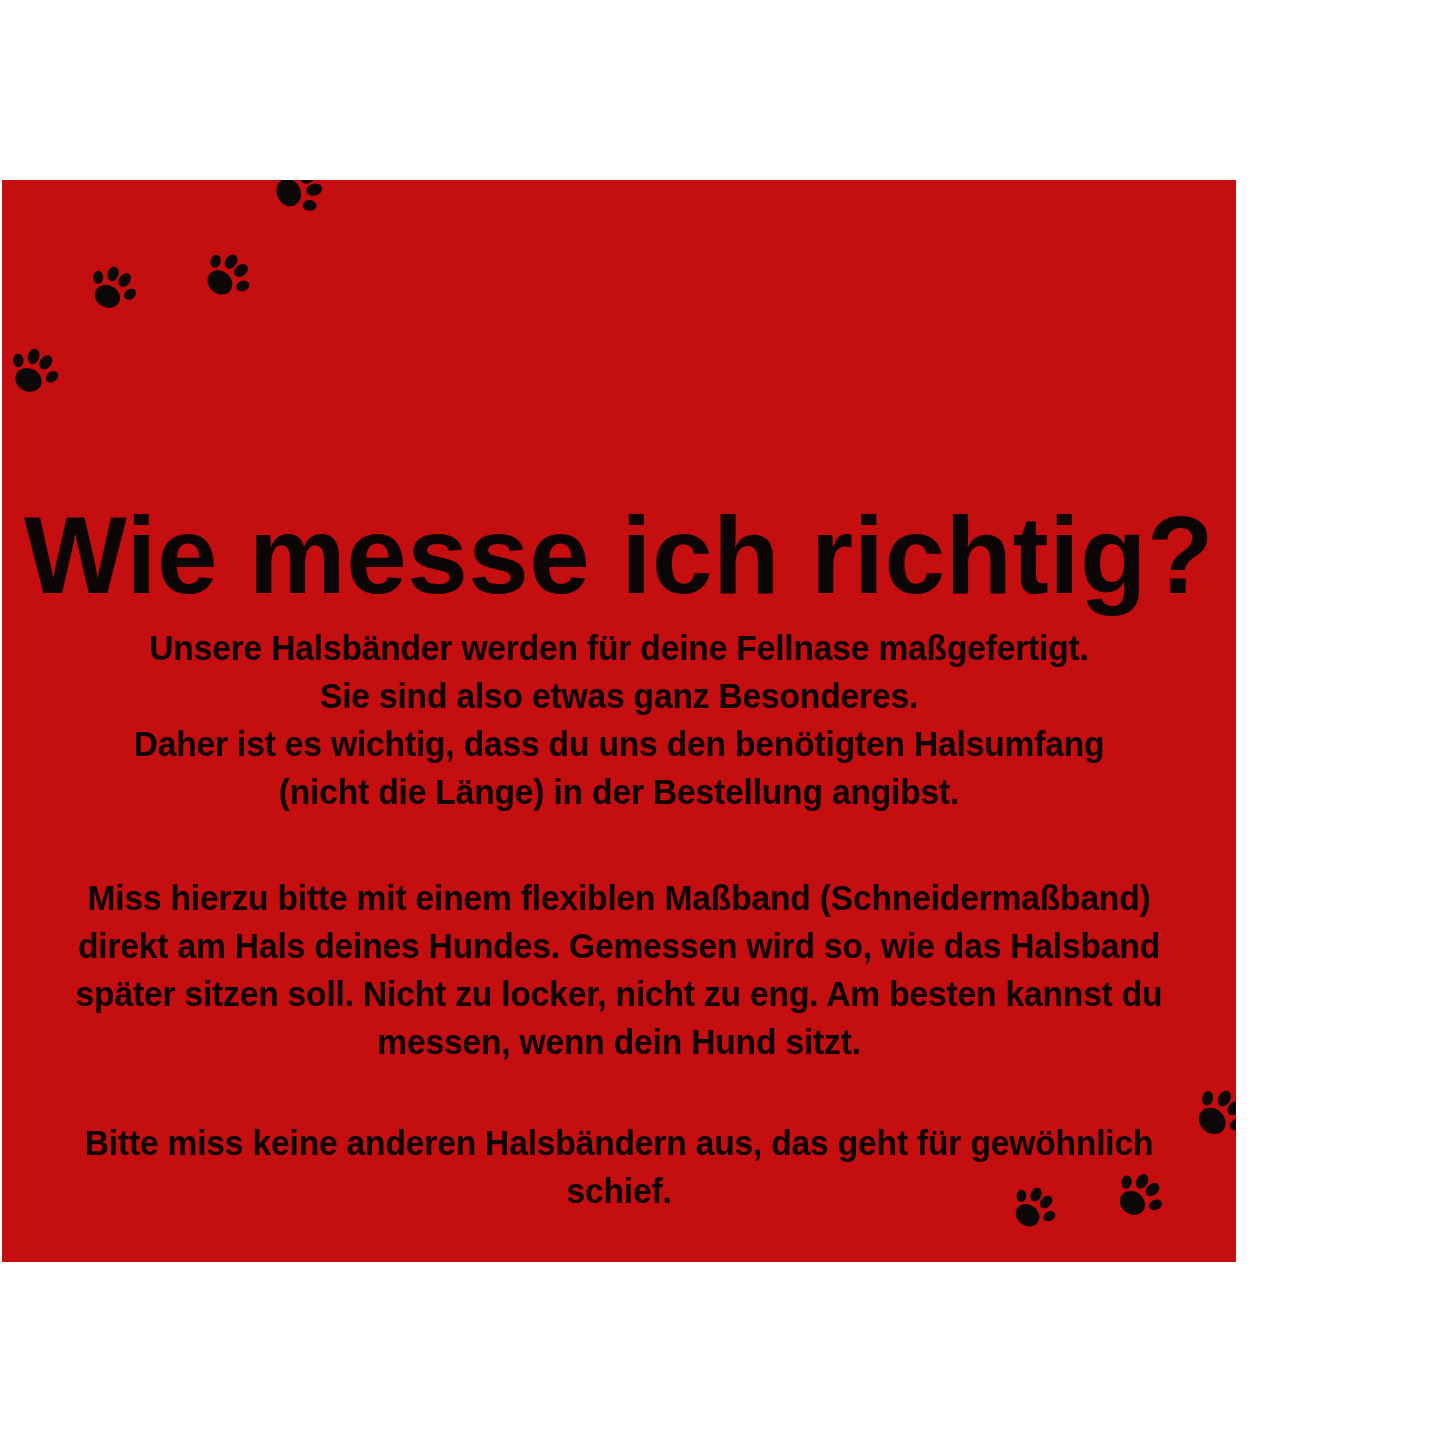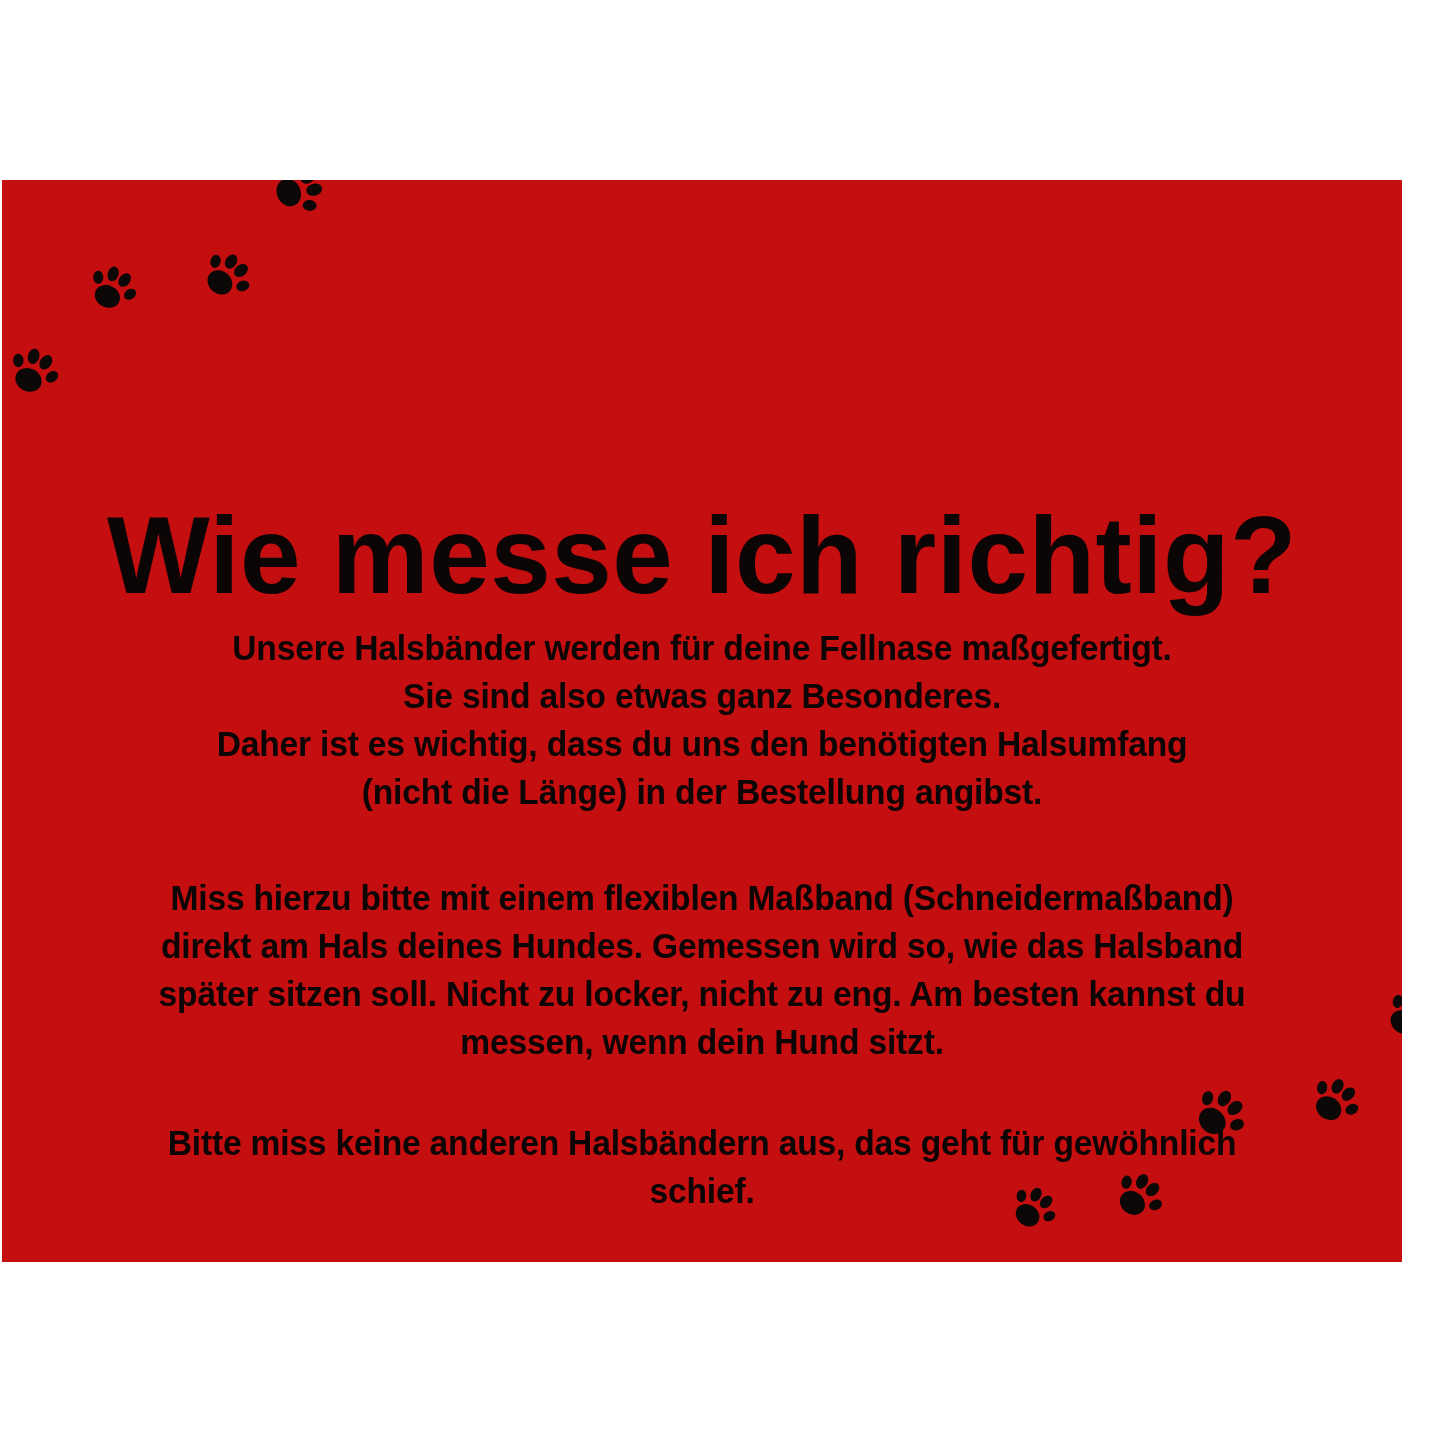--- a/index.html
+++ b/index.html
@@ -2,21 +2,21 @@
 <html style="--page-white: #ffffff; --card-red: #c40e0f; --text-black: #0b0505; --paw-black: #0c0808;"><head>
 <meta charset="utf-8">
 <style>
   html,body{margin:0;padding:0;}
   body{
     width:1445px;height:1445px;position:relative;overflow:hidden;
     background:var(--page-white,#ffffff);
     font-family:"Liberation Sans","DejaVu Sans",sans-serif;
   }
   .card{
-    position:absolute;left:2px;top:180px;width:1400px;height:1082px;
+    position:absolute;left:2px;top:180px;width:1234px;height:1082px;
     background:var(--card-red,#c40e0f);
     overflow:hidden;
   }
   .title{
     position:absolute;left:0;right:0;top:320px;
     margin:0;text-align:center;
     font-size:110px;line-height:110px;font-weight:bold;letter-spacing:0.5px;
     color:var(--text-black,#0b0505);
     white-space:nowrap;
     transform:scaleX(0.99);transform-origin:50% 50%;

